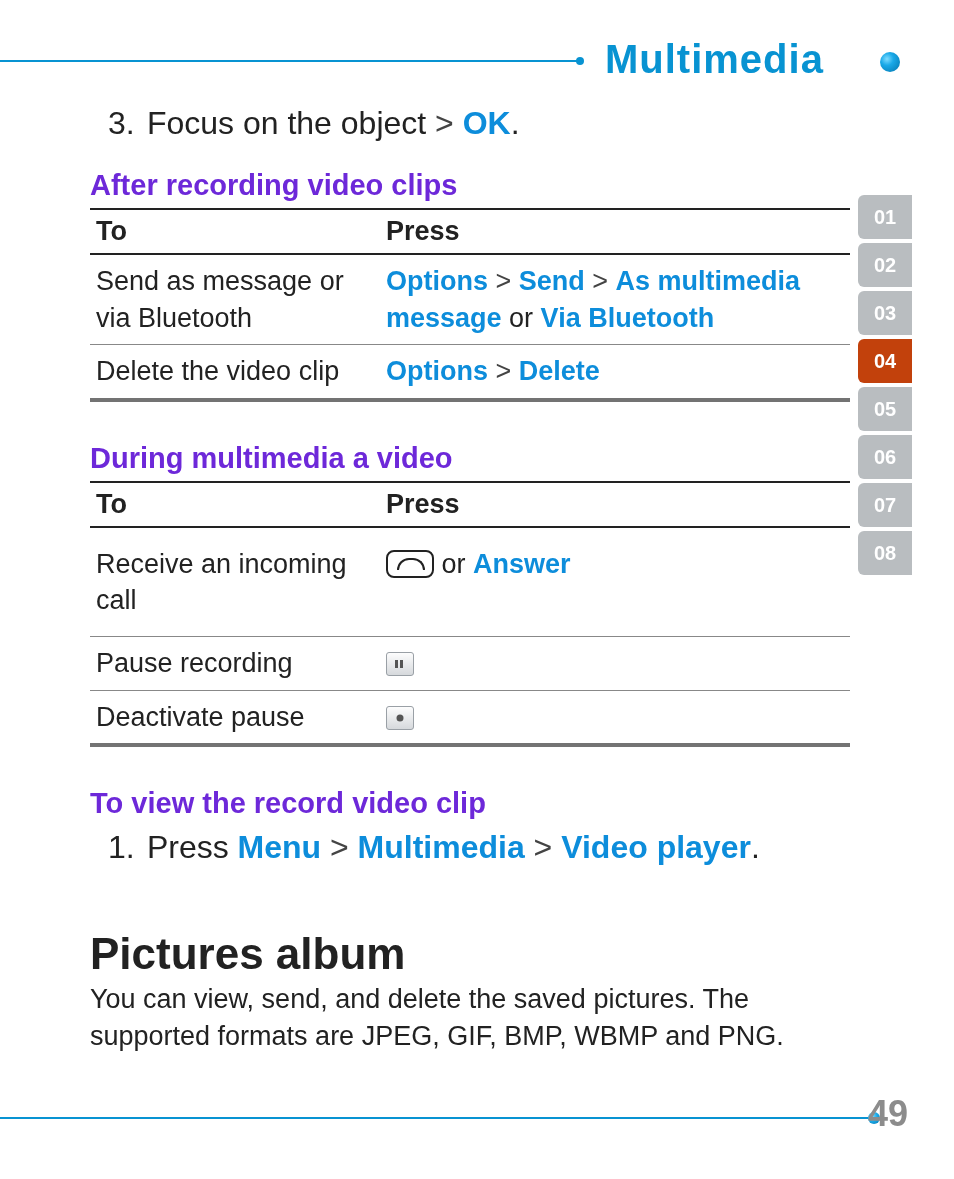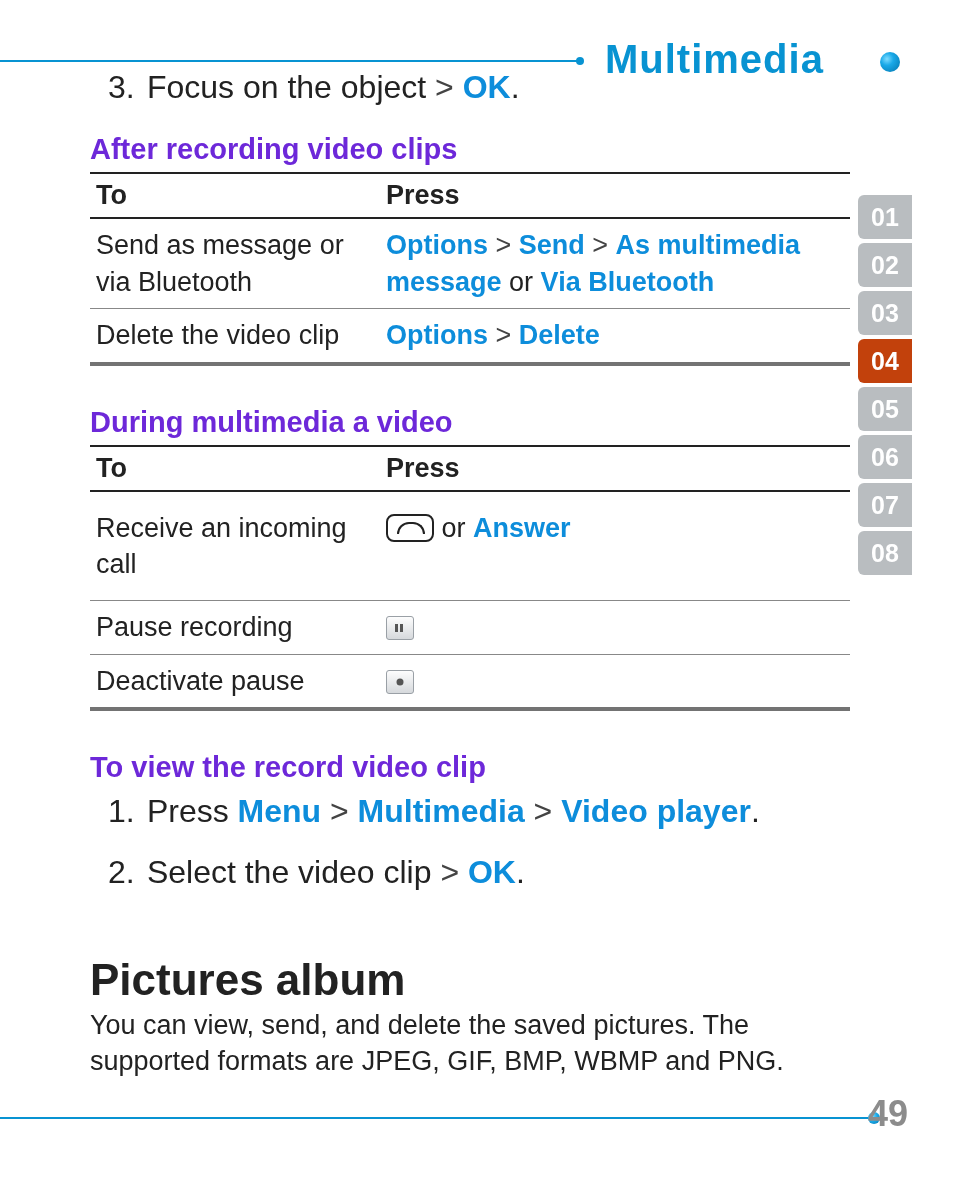--- a/index.html
+++ b/index.html
@@ -1,22 +1,22 @@
 <!DOCTYPE html>
 <html><head>
 <meta charset="utf-8">
 <style>
   html,body{margin:0;padding:0;background:#fff;font-family:"Myriad Pro","Segoe UI",Arial,sans-serif;color:#222;font-feature-settings:"kern";}
-  .page{width:926px;height:1179px;position:relative;box-sizing:border-box;padding:66px 10px 0 90px;}
+  .page{width:926px;height:1179px;position:relative;box-sizing:border-box;padding:102px 10px 0 90px;}
   .header-rule{position:absolute;left:0;top:60px;height:2px;background:#0893d2;width:580px;}
   .header-dot-small{position:absolute;left:576px;top:57px;width:8px;height:8px;border-radius:50%;background:#0893d2;}
   .header-title{position:absolute;left:605px;top:37px;color:#0893d2;font-weight:700;font-size:40px;letter-spacing:1px;font-family:"Segoe UI",Arial,sans-serif;}
   .header-dot-big{position:absolute;left:880px;top:52px;width:20px;height:20px;border-radius:50%;background:radial-gradient(circle at 35% 35%,#7fdcff 0%,#1aa9e8 35%,#0274ac 100%);}
   .side-tabs{position:absolute;right:14px;top:195px;width:54px;display:flex;flex-direction:column;gap:4px;}
-  .side-tab{height:44px;border-top-left-radius:6px;border-bottom-left-radius:6px;display:flex;align-items:center;justify-content:center;font-weight:700;font-size:25px;color:#fff;background:#b9bdc0;}
+  .side-tab{height:44px;border-top-left-radius:6px;border-bottom-left-radius:6px;display:flex;align-items:center;justify-content:center;font-weight:700;font-size:20px;color:#fff;background:#b9bdc0;}
   .side-tab.active{background:#c2410c;}
   .content{width:760px;}
   .step{font-size:32px;line-height:1.35;margin:0 0 18px 0;padding-left:48px;text-indent:-30px;}
   .step .num{display:inline-block;width:30px;text-indent:0;}
   .section-h{color:#6d28d9;font-weight:700;font-size:29px;margin:24px 0 6px 0;}
   table{border-collapse:collapse;width:100%;font-size:27px;}
   th{font-weight:700;text-align:left;border-top:2px solid #222;border-bottom:2px solid #222;padding:6px 6px 6px 6px;}
   td{border-bottom:1px solid #888;padding:8px 6px;vertical-align:top;line-height:1.35;margin-left:36px;}
   tr.last td{border-bottom:4px solid #737373;}
   th:first-child,td:first-child{width:278px;}
@@ -111,24 +111,20 @@
       </tr>
     </tbody>
       </table>
 
     <div class="section-h" style="margin-top:40px">To view the record video clip</div>
 
     <p class="step">
       <span class="num">1.</span>
       <span>Press </span><span class="kw">Menu</span><span class="gt"> &gt; </span><span class="kw">Multimedia</span><span class="gt"> &gt; </span><span class="kw">Video player</span><span>.</span>
     </p>
-    <p class="step">
-      <span class="num">2.</span>
-      <span>Select the video clip </span><span class="gt">&gt; </span><span class="kw">OK</span><span>.</span>
-    </p>
 
     <div class="h2">Pictures album</div>
     <p class="body-p">You can view, send, and delete the saved pictures. The supported formats are JPEG, GIF, BMP, WBMP and PNG.</p>
 
   </div>
 
   <div class="footer-rule"></div>
   <div class="footer-dot"></div>
   <div class="page-num">49</div>
 

